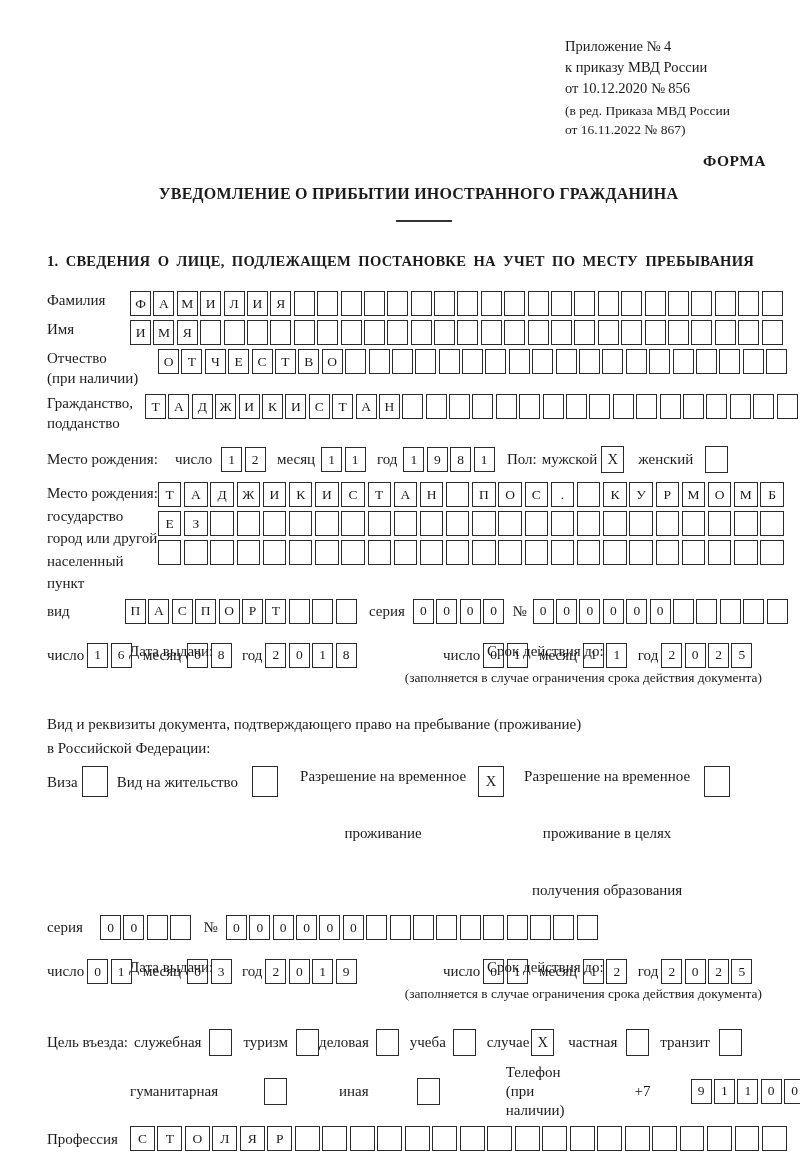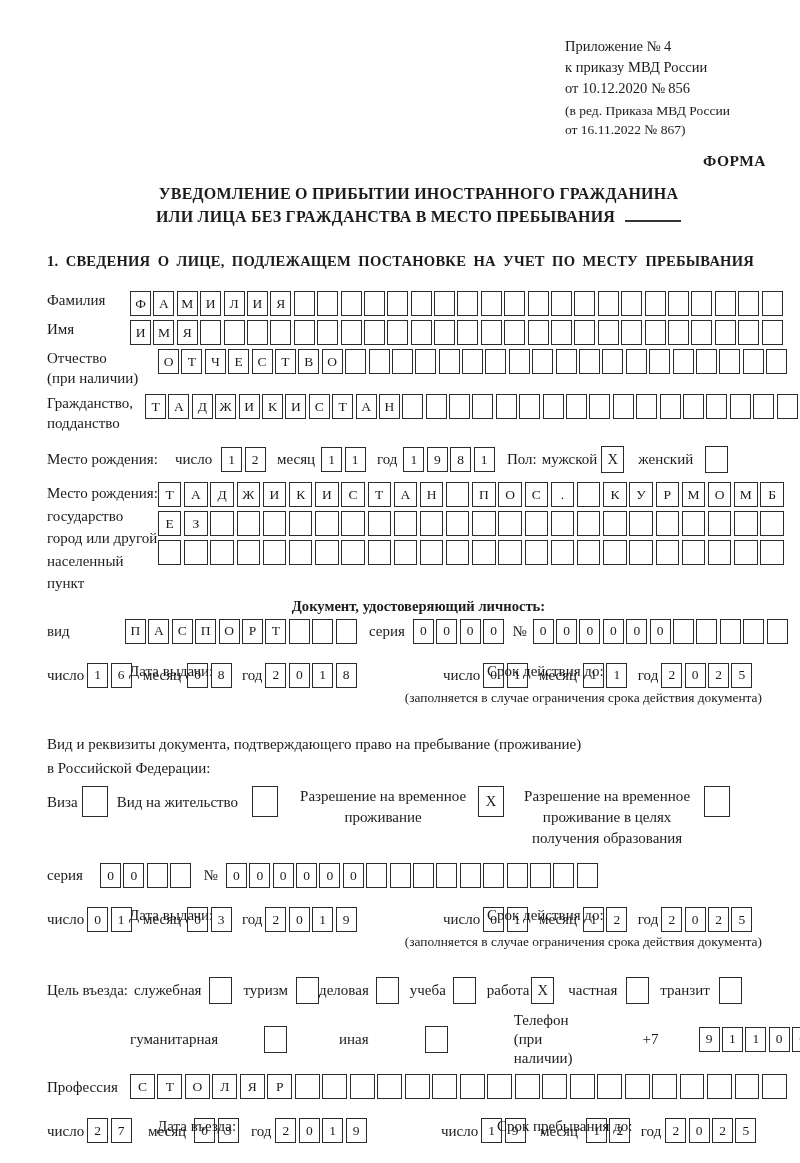--- a/index.html
+++ b/index.html
@@ -30,41 +30,41 @@
     box-sizing:border-box;flex:none;display:inline-flex;align-items:center;justify-content:center;
     width:23px;height:27px;border:1.7px solid #2b2b2b;font-size:14.5px;background:#fff;
   }
   .cb-lg{width:26px;height:31px;}
   .note{font-size:13.4px;}
   .bold-c{font-weight:bold;font-size:14.6px;text-align:center;}
   .dates{position:relative;}
   .dh{position:absolute;top:0;font-size:15px;}
   .dline{display:flex;align-items:center;margin-top:19px;}
   .dgap{margin-left:9px;margin-right:6px;}
-  .optcol{display:inline-flex;flex-direction:column;align-items:center;font-size:15px;line-height:1.4;}
+  .optcol{display:inline-flex;flex-direction:column;align-items:center;font-size:15px;line-height:1.4;gap:36px;}
 </style>
 </head>
 <body>
 
 <div class="page">
 
   <div class="appendix">
     <div>Приложение № 4</div>
     <div>к приказу МВД России</div>
     <div>от 10.12.2020 № 856</div>
   </div>
   <div class="appendix-ed">
     <div>(в ред. Приказа МВД России</div>
     <div>от 16.11.2022 № 867)</div>
   </div>
   <div class="forma">ФОРМА</div>
 
   <div class="title">
     <div>УВЕДОМЛЕНИЕ О ПРИБЫТИИ ИНОСТРАННОГО ГРАЖДАНИНА</div>
-    <div><span>ИЛИ ЛИЦА БЕЗ ГРАЖДАНСТВА В МЕСТО ПРЕБЫВАНИЯ</span><span class="blank"></span></div>
+    <div><span class="blank"></span></div>
   </div>
 
   <div class="sec1">1. СВЕДЕНИЯ О ЛИЦЕ, ПОДЛЕЖАЩЕМ ПОСТАНОВКЕ НА УЧЕТ ПО МЕСТУ ПРЕБЫВАНИЯ</div>
 
   <div class="row" style="margin-top:21px;">
     <span class="lblcol" style="width:83px;">Фамилия</span>
     <span class="cells">
         <span class="cell">Ф</span>
         <span class="cell">А</span>
         <span class="cell">М</span>
@@ -311,21 +311,20 @@
           <span class="cell"></span>
           <span class="cell"></span>
           <span class="cell"></span>
           <span class="cell"></span>
           <span class="cell"></span>
           <span class="cell"></span>
         </span>
     </span>
   </div>
 
-  <div class="bold-c" style="margin-top:3px;">Документ, удостоверяющий личность:</div>
 
   <div class="row" style="margin-top:4px;align-items:center;">
     <span class="lbl" style="width:81px;">вид</span>
     <span class="cells">
         <span class="cell">П</span>
         <span class="cell">А</span>
         <span class="cell">С</span>
         <span class="cell">П</span>
         <span class="cell">О</span>
         <span class="cell">Р</span>
@@ -494,32 +493,32 @@
   <div class="row" style="margin-top:4px;align-items:center;text-align:center;">
     <span class="lbl">Цель въезда:</span>
     <span class="lbl" style="margin-left:6px;margin-right:8px;">служебная</span>
     <span class="cb"></span>
     <span class="lbl" style="margin-left:11px;margin-right:8px;">туризм</span>
     <span class="cb"></span>
     <span class="lbl" style="margin-right:7px;">деловая</span>
     <span class="cb"></span>
     <span class="lbl" style="margin-left:11px;margin-right:7px;">учеба</span>
     <span class="cb"></span>
-    <span class="lbl" style="margin-left:11px;margin-right:2px;">работа</span>
+    <span class="lbl" style="margin-left:11px;margin-right:2px;">случае</span>
     <span class="cb">X</span>
     <span class="lbl" style="margin-left:14px;margin-right:9px;">частная</span>
     <span class="cb"></span>
     <span class="lbl" style="margin-left:11px;margin-right:9px;">транзит</span>
     <span class="cb"></span>
   </div>
 
   <div class="row" style="margin-top:7px;align-items:center;gap:36px;">
     <span class="lbl" style="margin-left:83px;margin-right:10px;">гуманитарная</span>
     <span class="cb"></span>
-    <span class="lbl" style="margin-left:16px;margin-right:20px;">иная</span>
+    <span class="lbl" style="margin-left:16px;margin-right:12px;">иная</span>
     <span class="cb"></span>
     <span class="lbl" style="margin-left:30px;">Телефон (при наличии)</span>
     <span class="lbl" style="margin-left:34px;margin-right:4px;">+7</span>
     <span class="cells">
         <span class="cell">9</span>
         <span class="cell">1</span>
         <span class="cell">1</span>
         <span class="cell">0</span>
         <span class="cell">0</span>
         <span class="cell">0</span>

